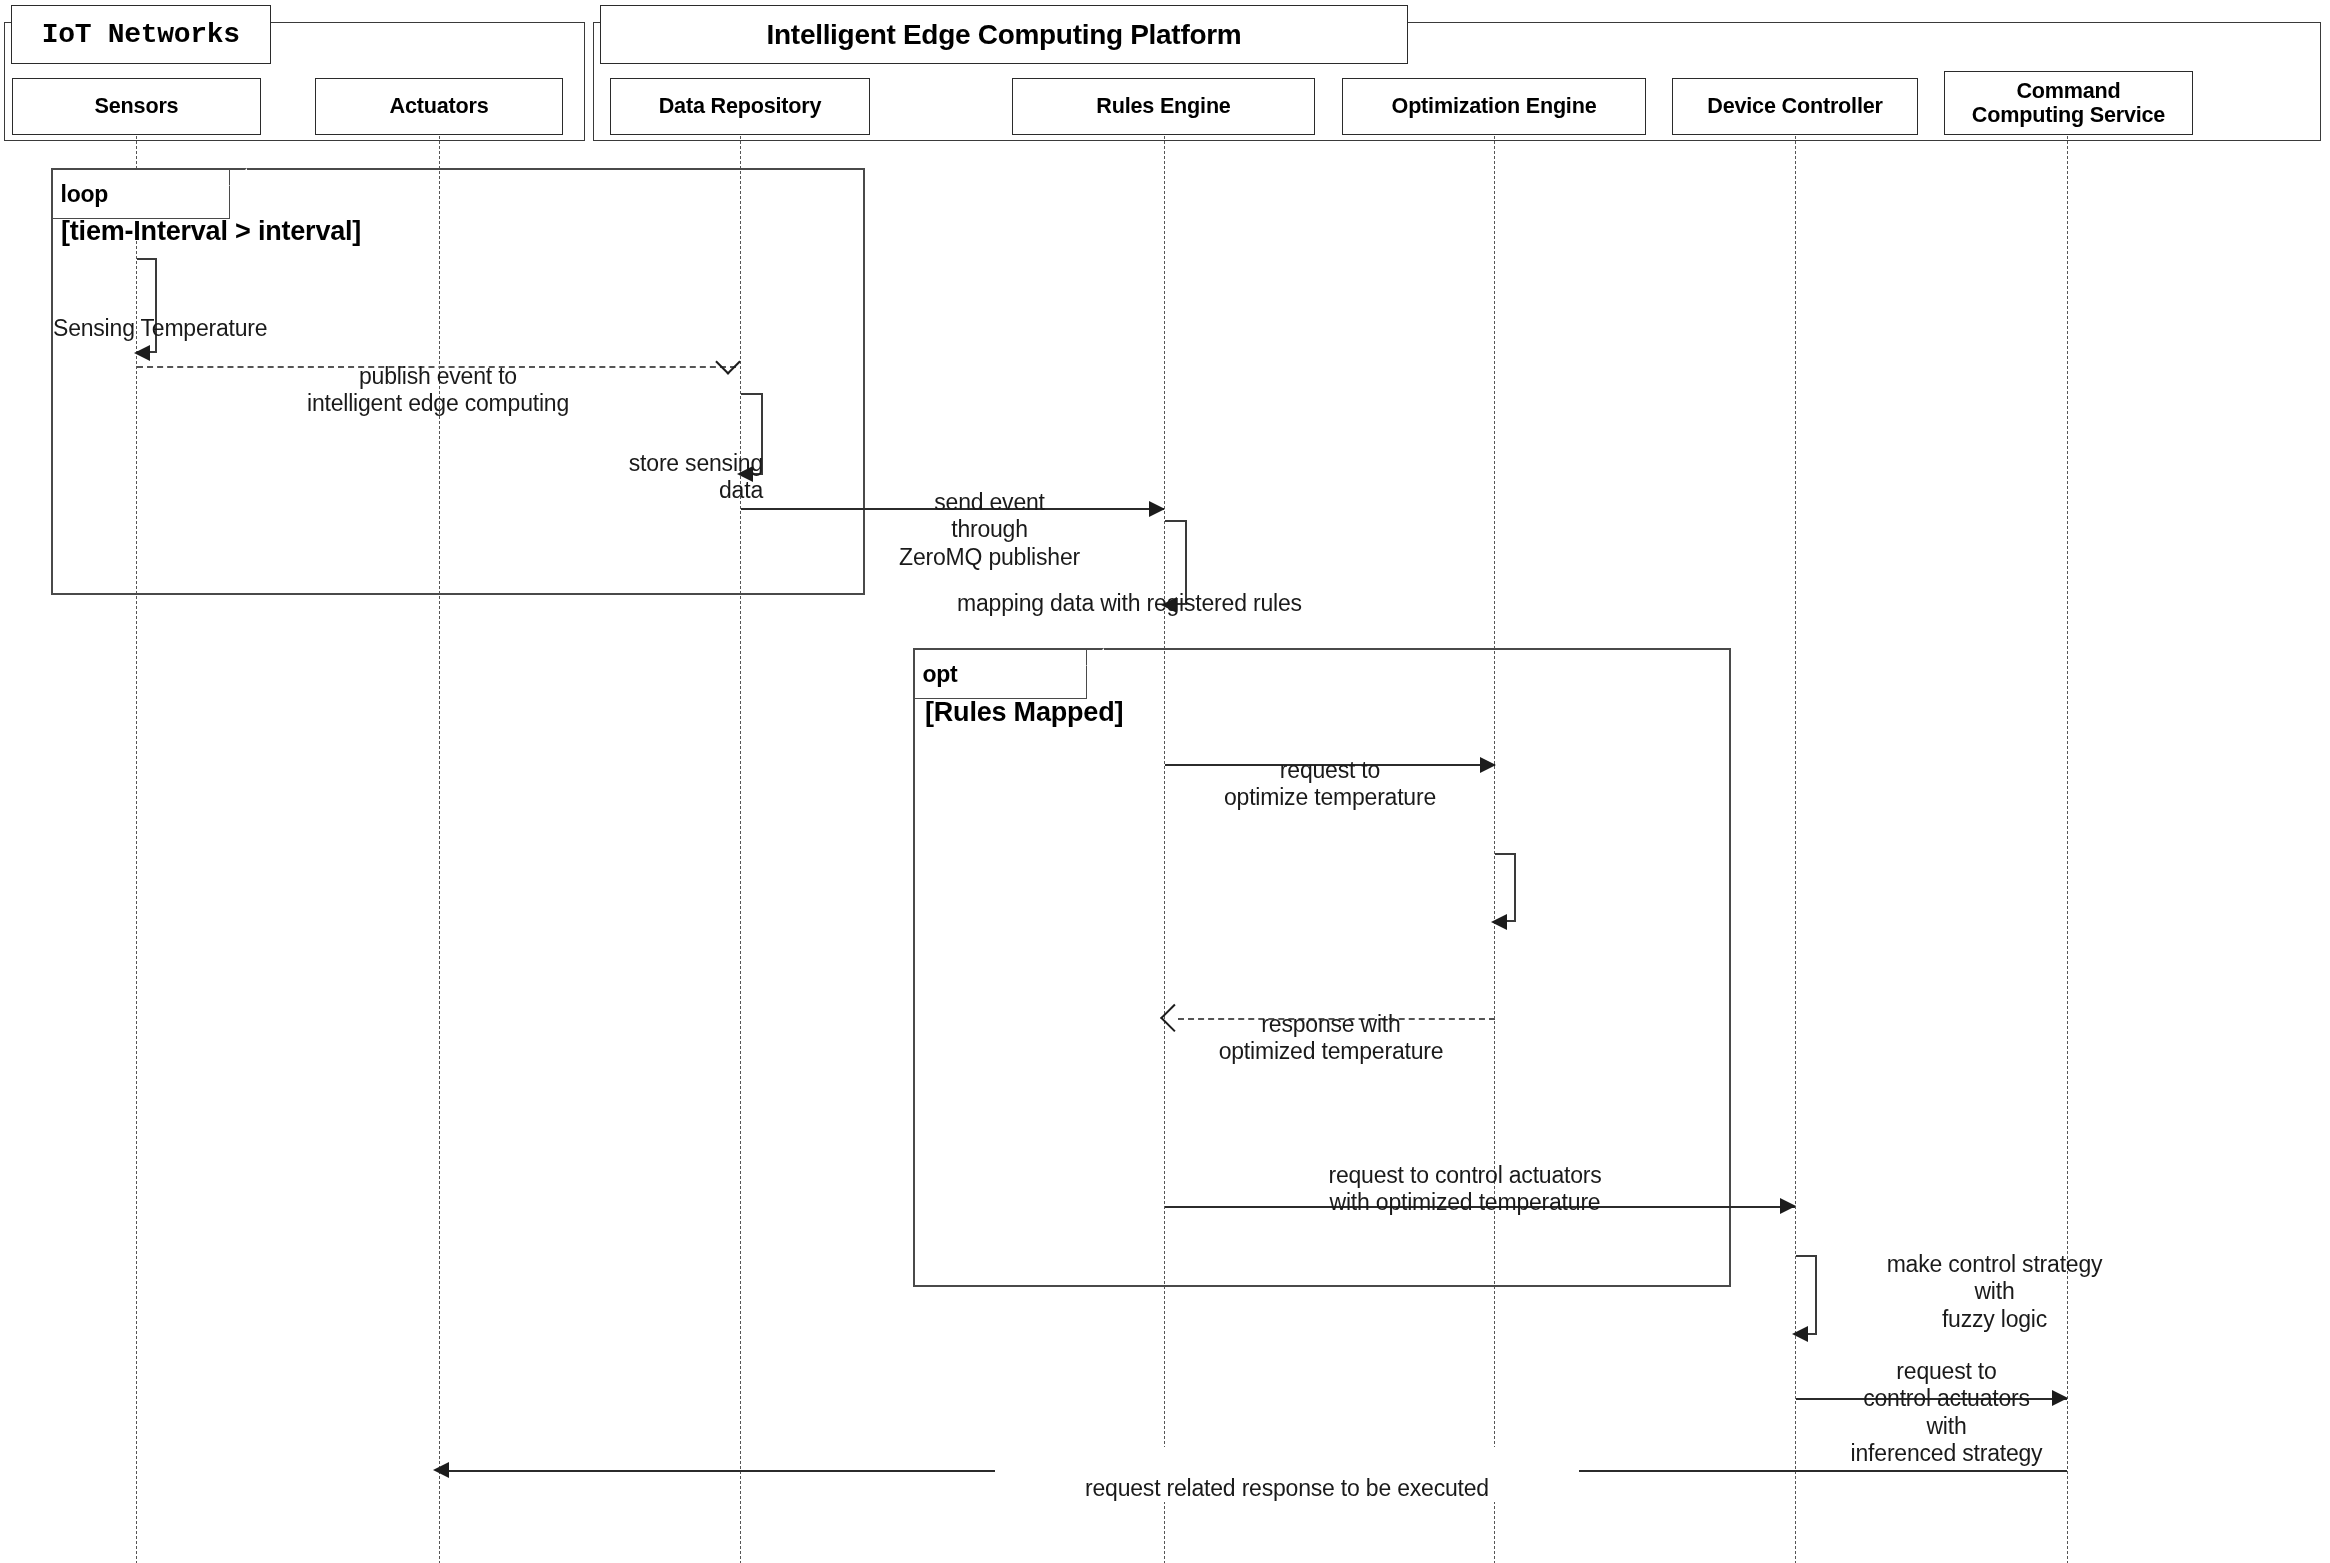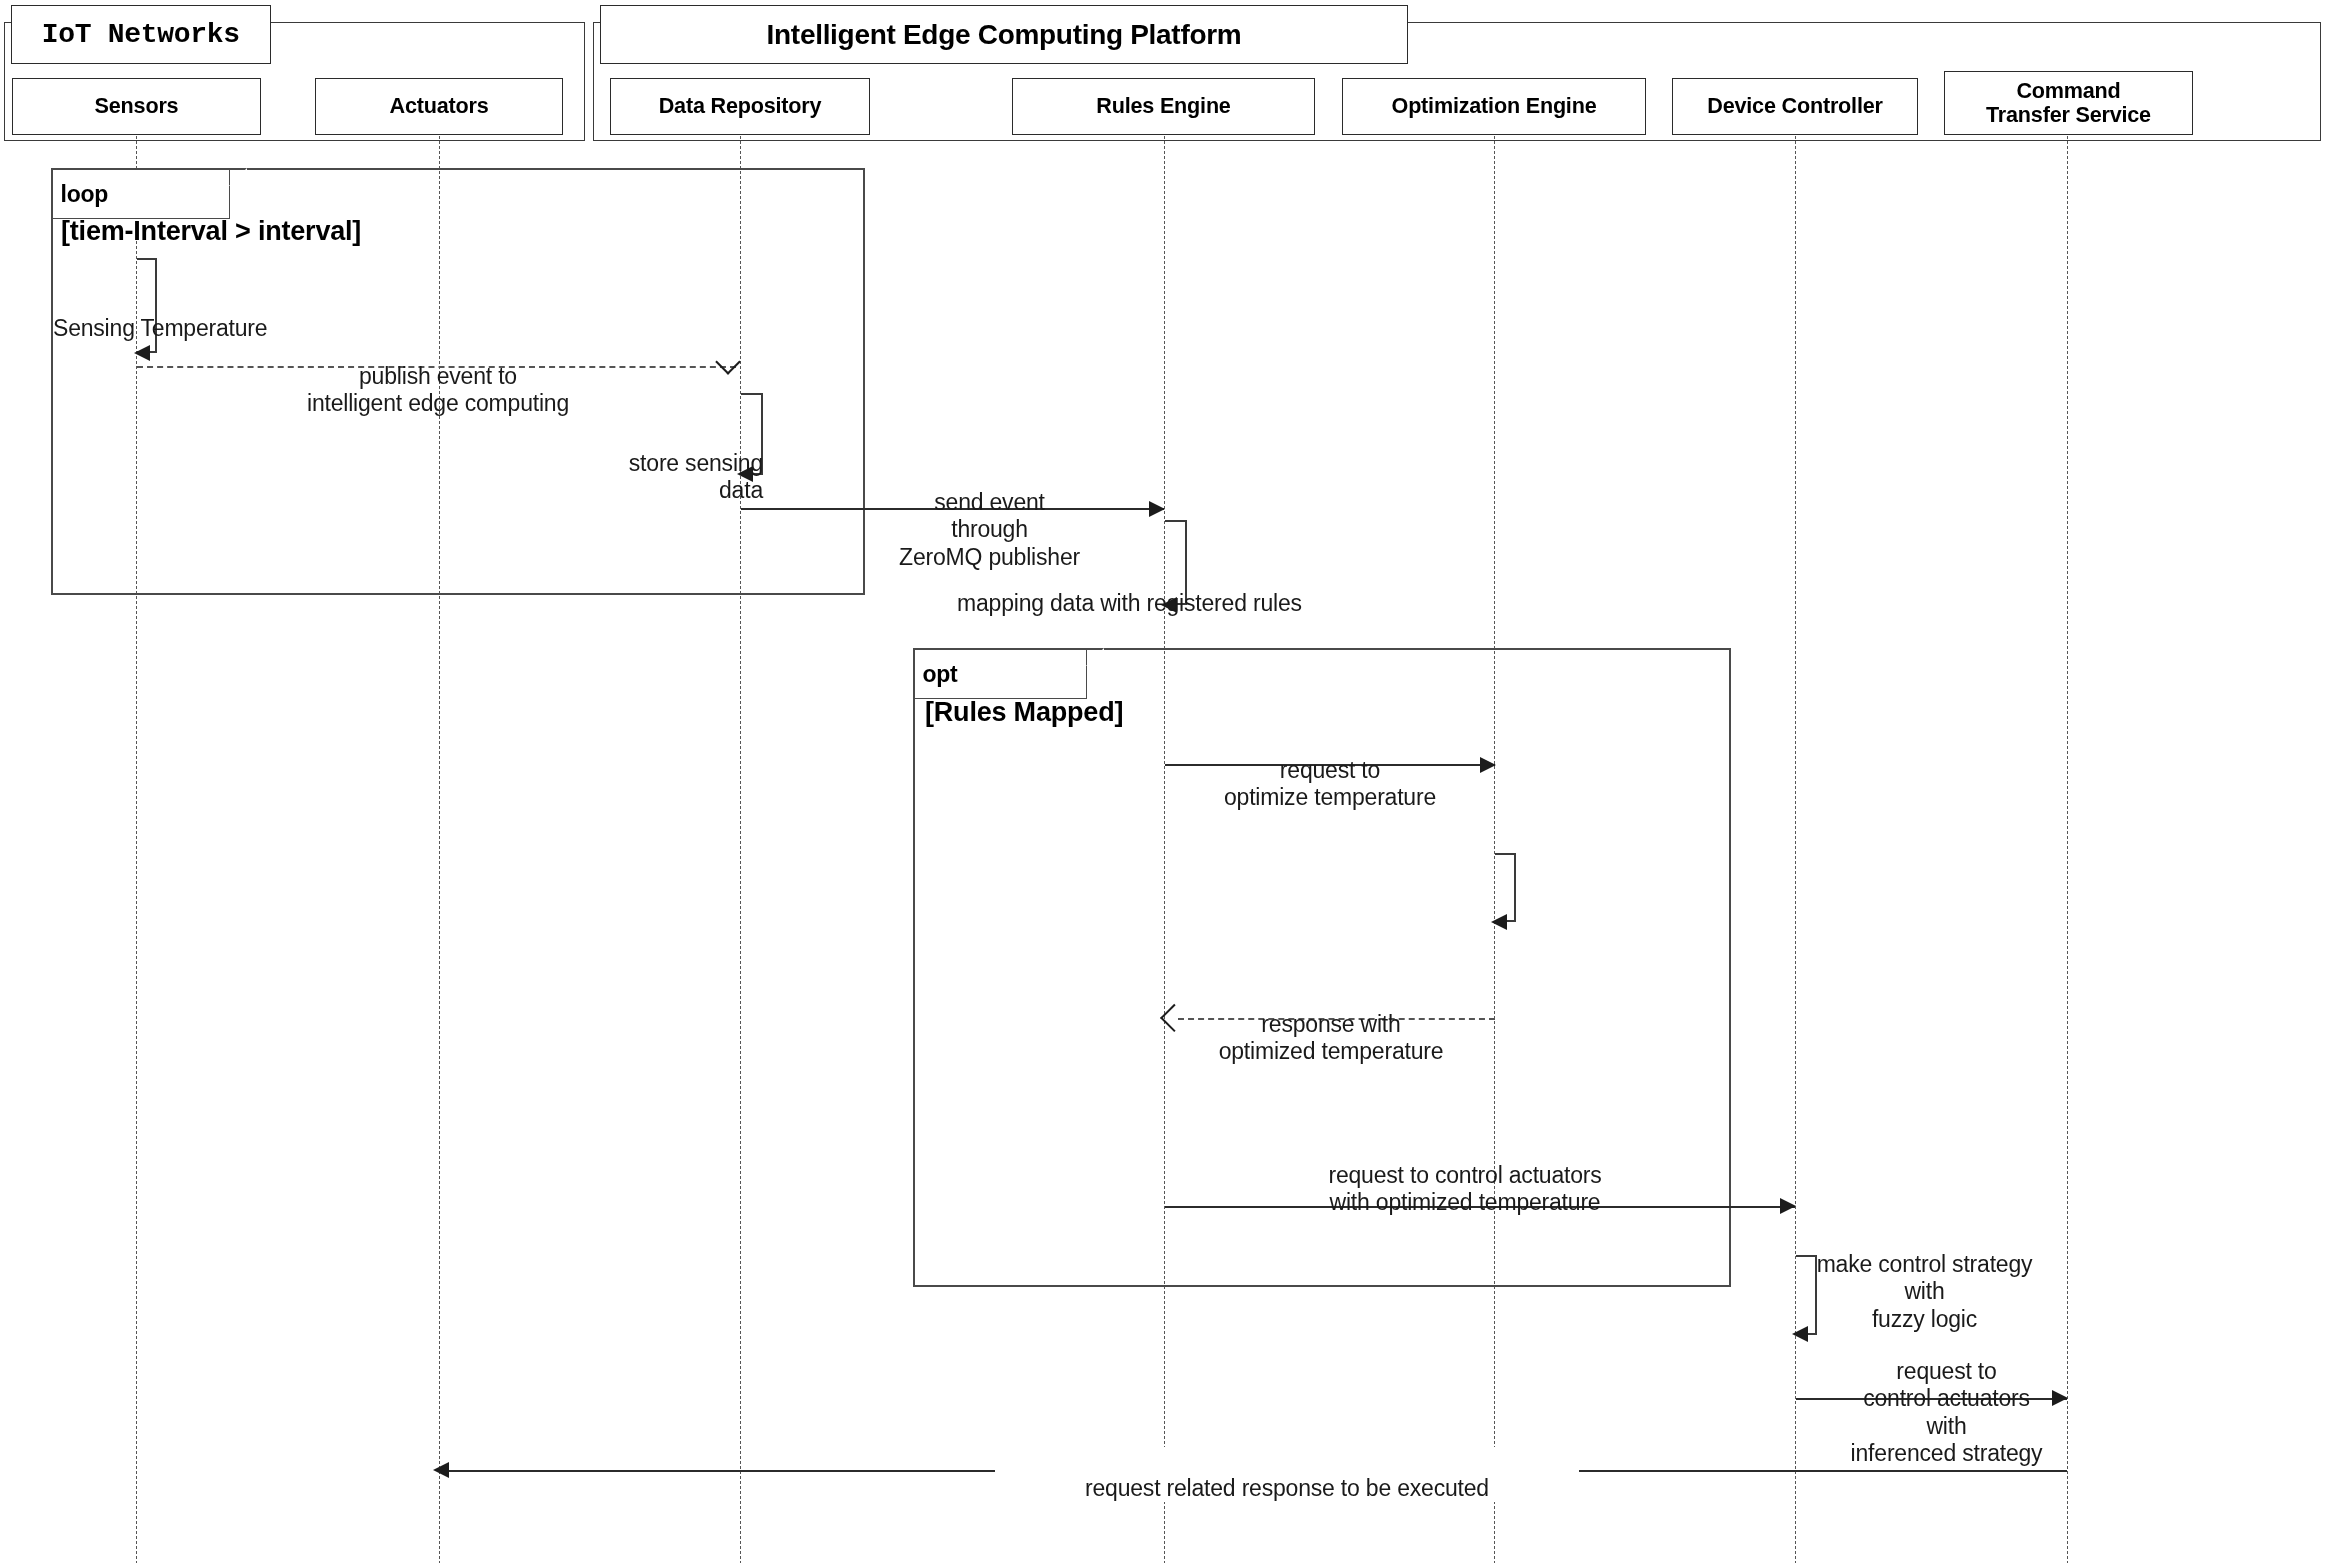--- a/index.html
+++ b/index.html
@@ -177,21 +177,21 @@
   <div class="participant" style="left:1012px; top:78px; width:303px; height:57px;">
     <span>Rules Engine</span>
   </div>
 
   <div class="participant" style="left:1672px; top:78px; width:246px; height:57px;">
     <span>Device Controller</span>
   </div>
 
   <div class="participant" style="left:1944px; top:71px; width:249px; height:64px; white-space:pre-line;">
     <span>Command
-Transfer Service</span>
+Computing Service</span>
   </div>
 
   <div class="lifeline" style="left:136px;  top:136px; height:1428px;"></div>
   <div class="lifeline" style="left:439px;  top:136px; height:1428px;"></div>
   <div class="lifeline" style="left:740px; top:136px; height:1428px;"></div>
   <div class="lifeline" style="left:1164px; top:136px; height:1428px;"></div>
   <div class="lifeline" style="left:1494px; top:136px; height:1428px;"></div>
   <div class="lifeline" style="left:1795px; top:136px; height:1428px;"></div>
   <div class="lifeline" style="left:2067px; top:136px; height:1428px;"></div>
 
@@ -263,21 +263,21 @@
 
   <div class="msg" style="left:1165px; top:1206px; width:630px;"></div>
   <div class="arrowhead arrow-right" style="left:1780px; top:1198px;"></div>
   <div class="label center" style="left:1265px; top:1134px; width:400px;">
     <span>request to control actuators
 with optimized temperature</span>
   </div>
 
   <div class="selfmsg" style="left:1796px; top:1255px; width:20.6px; height:80px;"></div>
   <div class="arrowhead arrow-left" style="left:1792px; top:1326px;"></div>
-  <div class="label center" style="left:1784px; top:1223px; width:281px;">
+  <div class="label center" style="left:1854px; top:1223px; width:281px;">
     <span>make control strategy
 with
 fuzzy logic</span>
   </div>
 
   <div class="msg" style="left:1796px; top:1398px; width:271px;"></div>
   <div class="arrowhead arrow-right" style="left:2052px; top:1390px;"></div>
   <div class="label center" style="left:1806px; top:1330px; width:281px;">
     <span>request to
 control actuators

